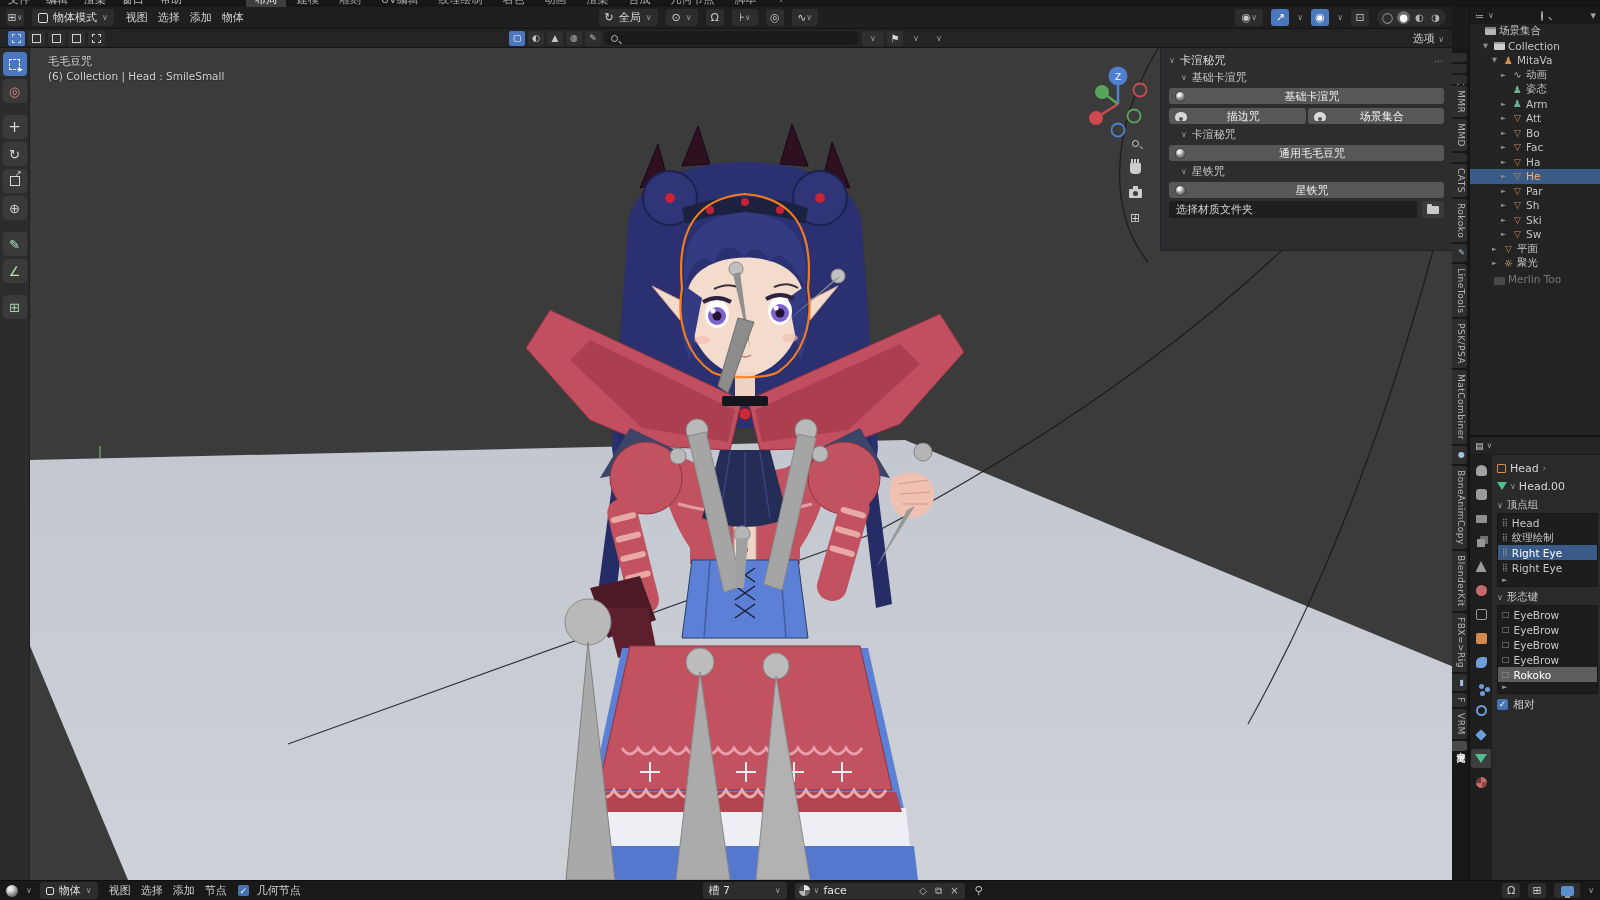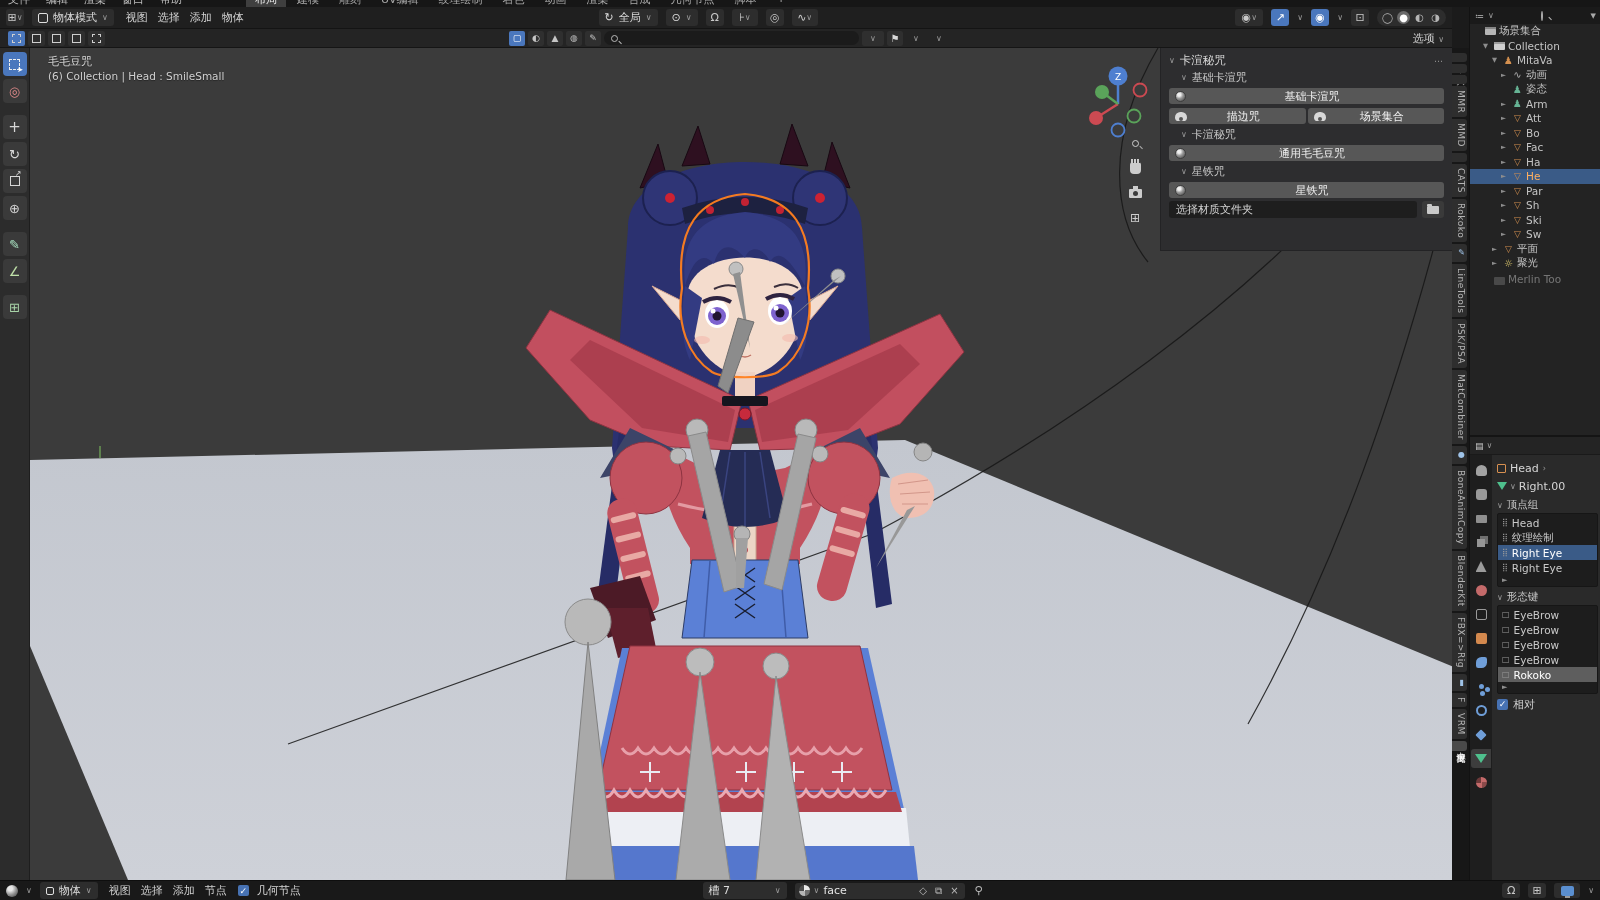--- a/index.html
+++ b/index.html
@@ -692,21 +692,21 @@
         </div>
       <div class="pr-body">
         <div class="crumb">
           <span class="objico"></span>
           <span>Head</span>
           <span class="chev">›</span>
         </div>
         <div class="datarow">
           <span class="tri-g"></span>
           <span class="chev">∨</span>
-          <span>Right.00</span>
+          <span>Head.00</span>
         </div>
         <div class="sect">
           <span class="chev">∨</span>
             <span>顶点组</span>
         </div>
         <div class="listbox">
           <div>
 
           <div class="li-row">
                 <span class="ic">⣿</span>

